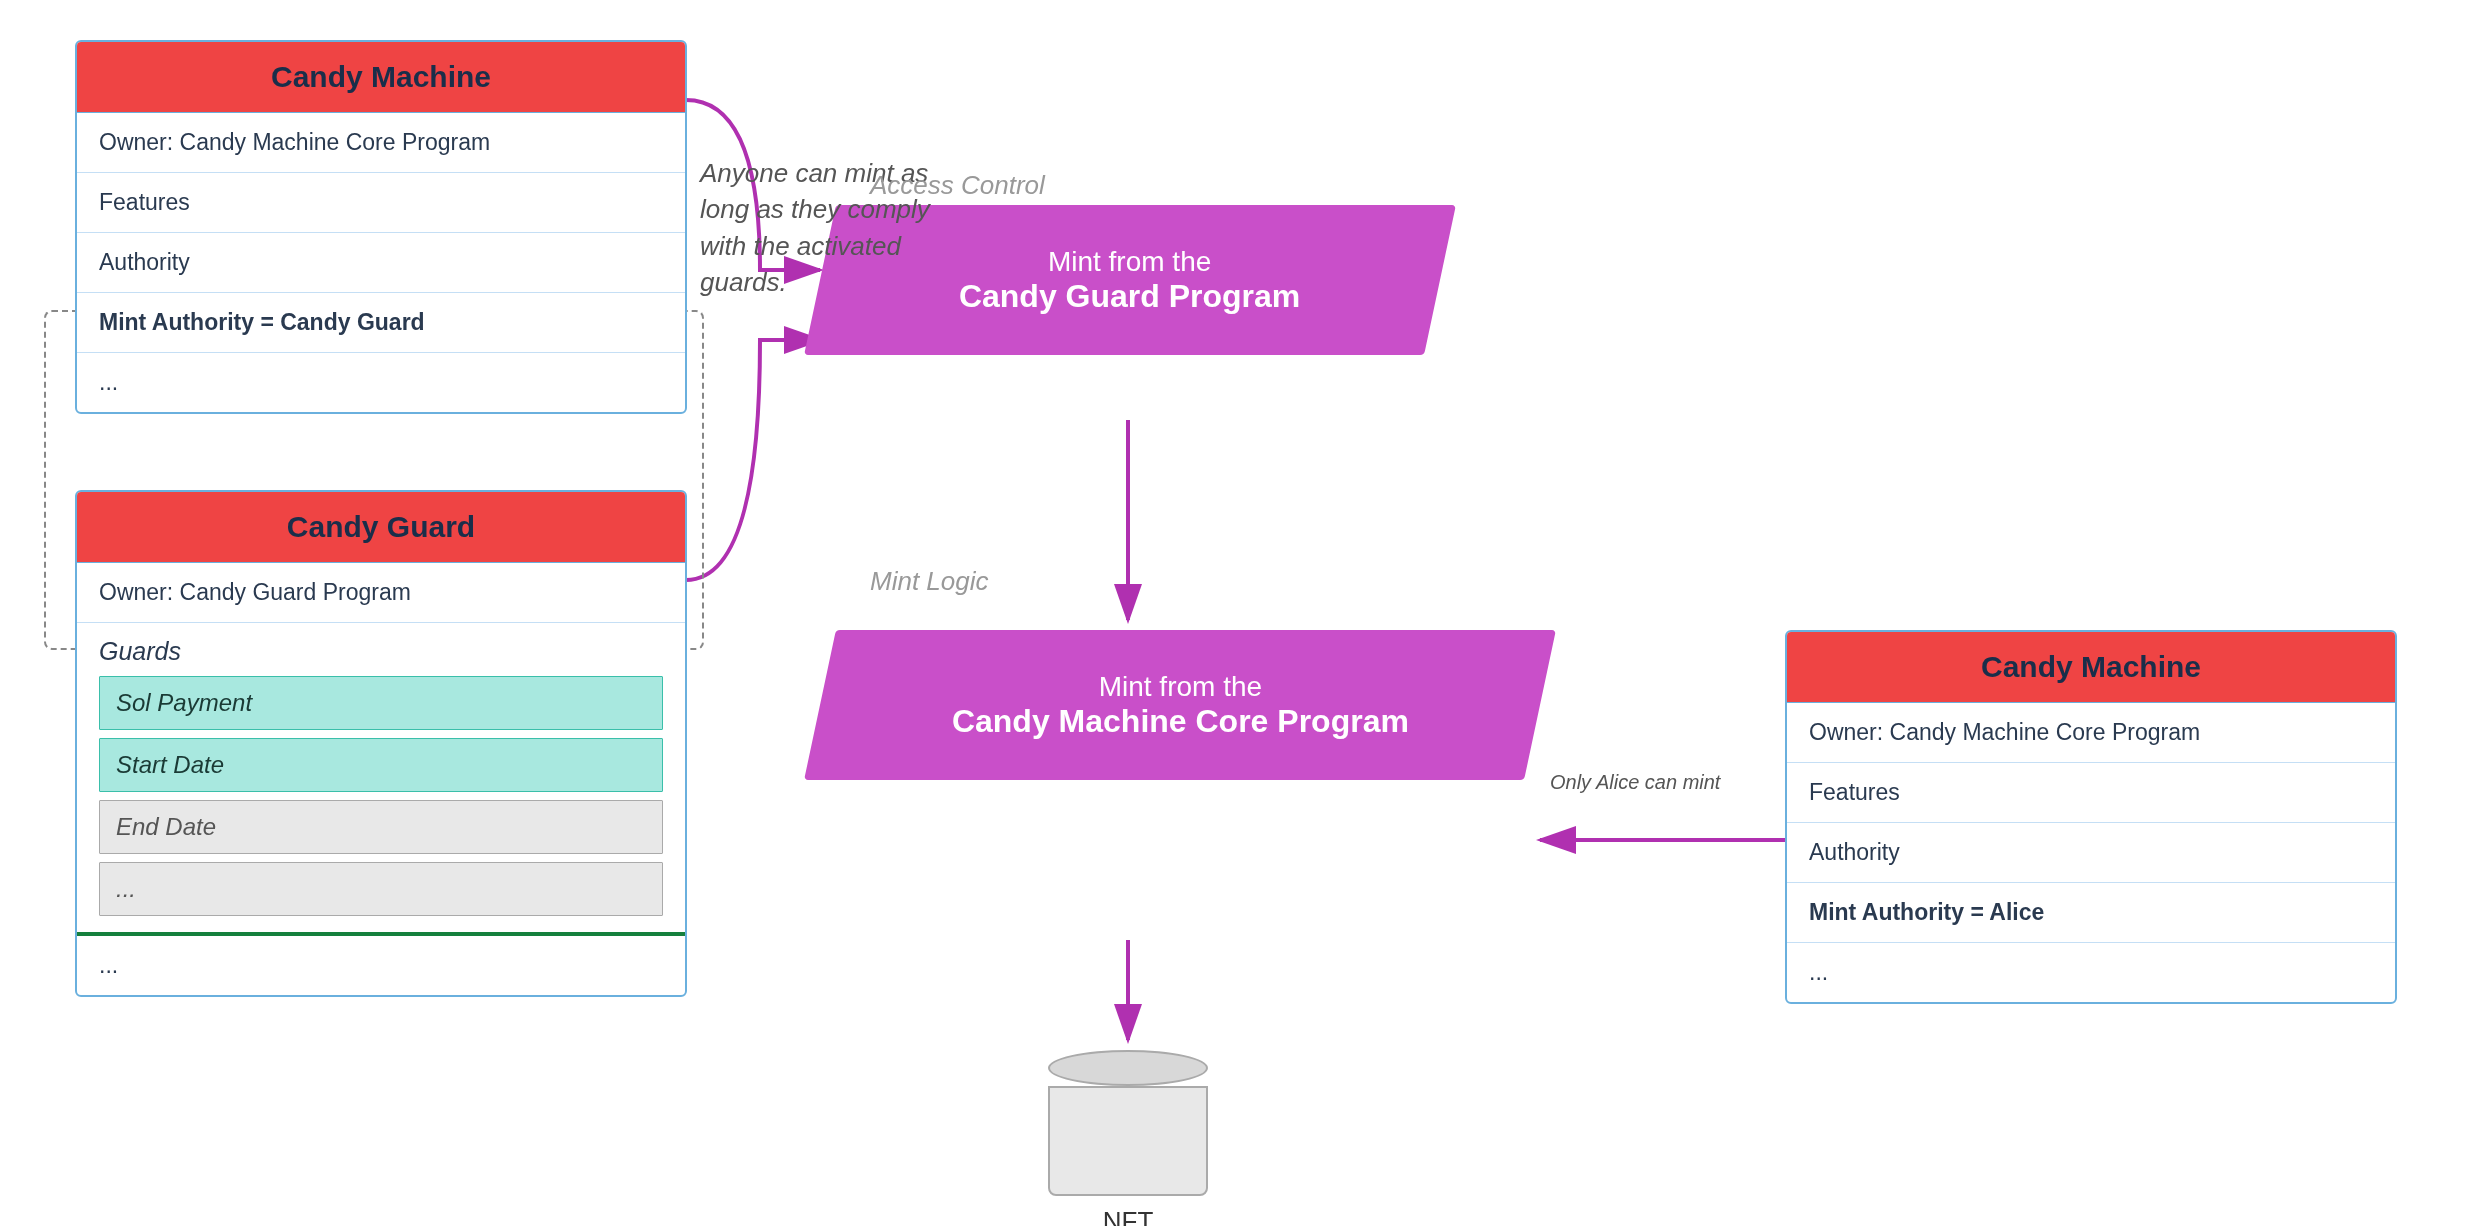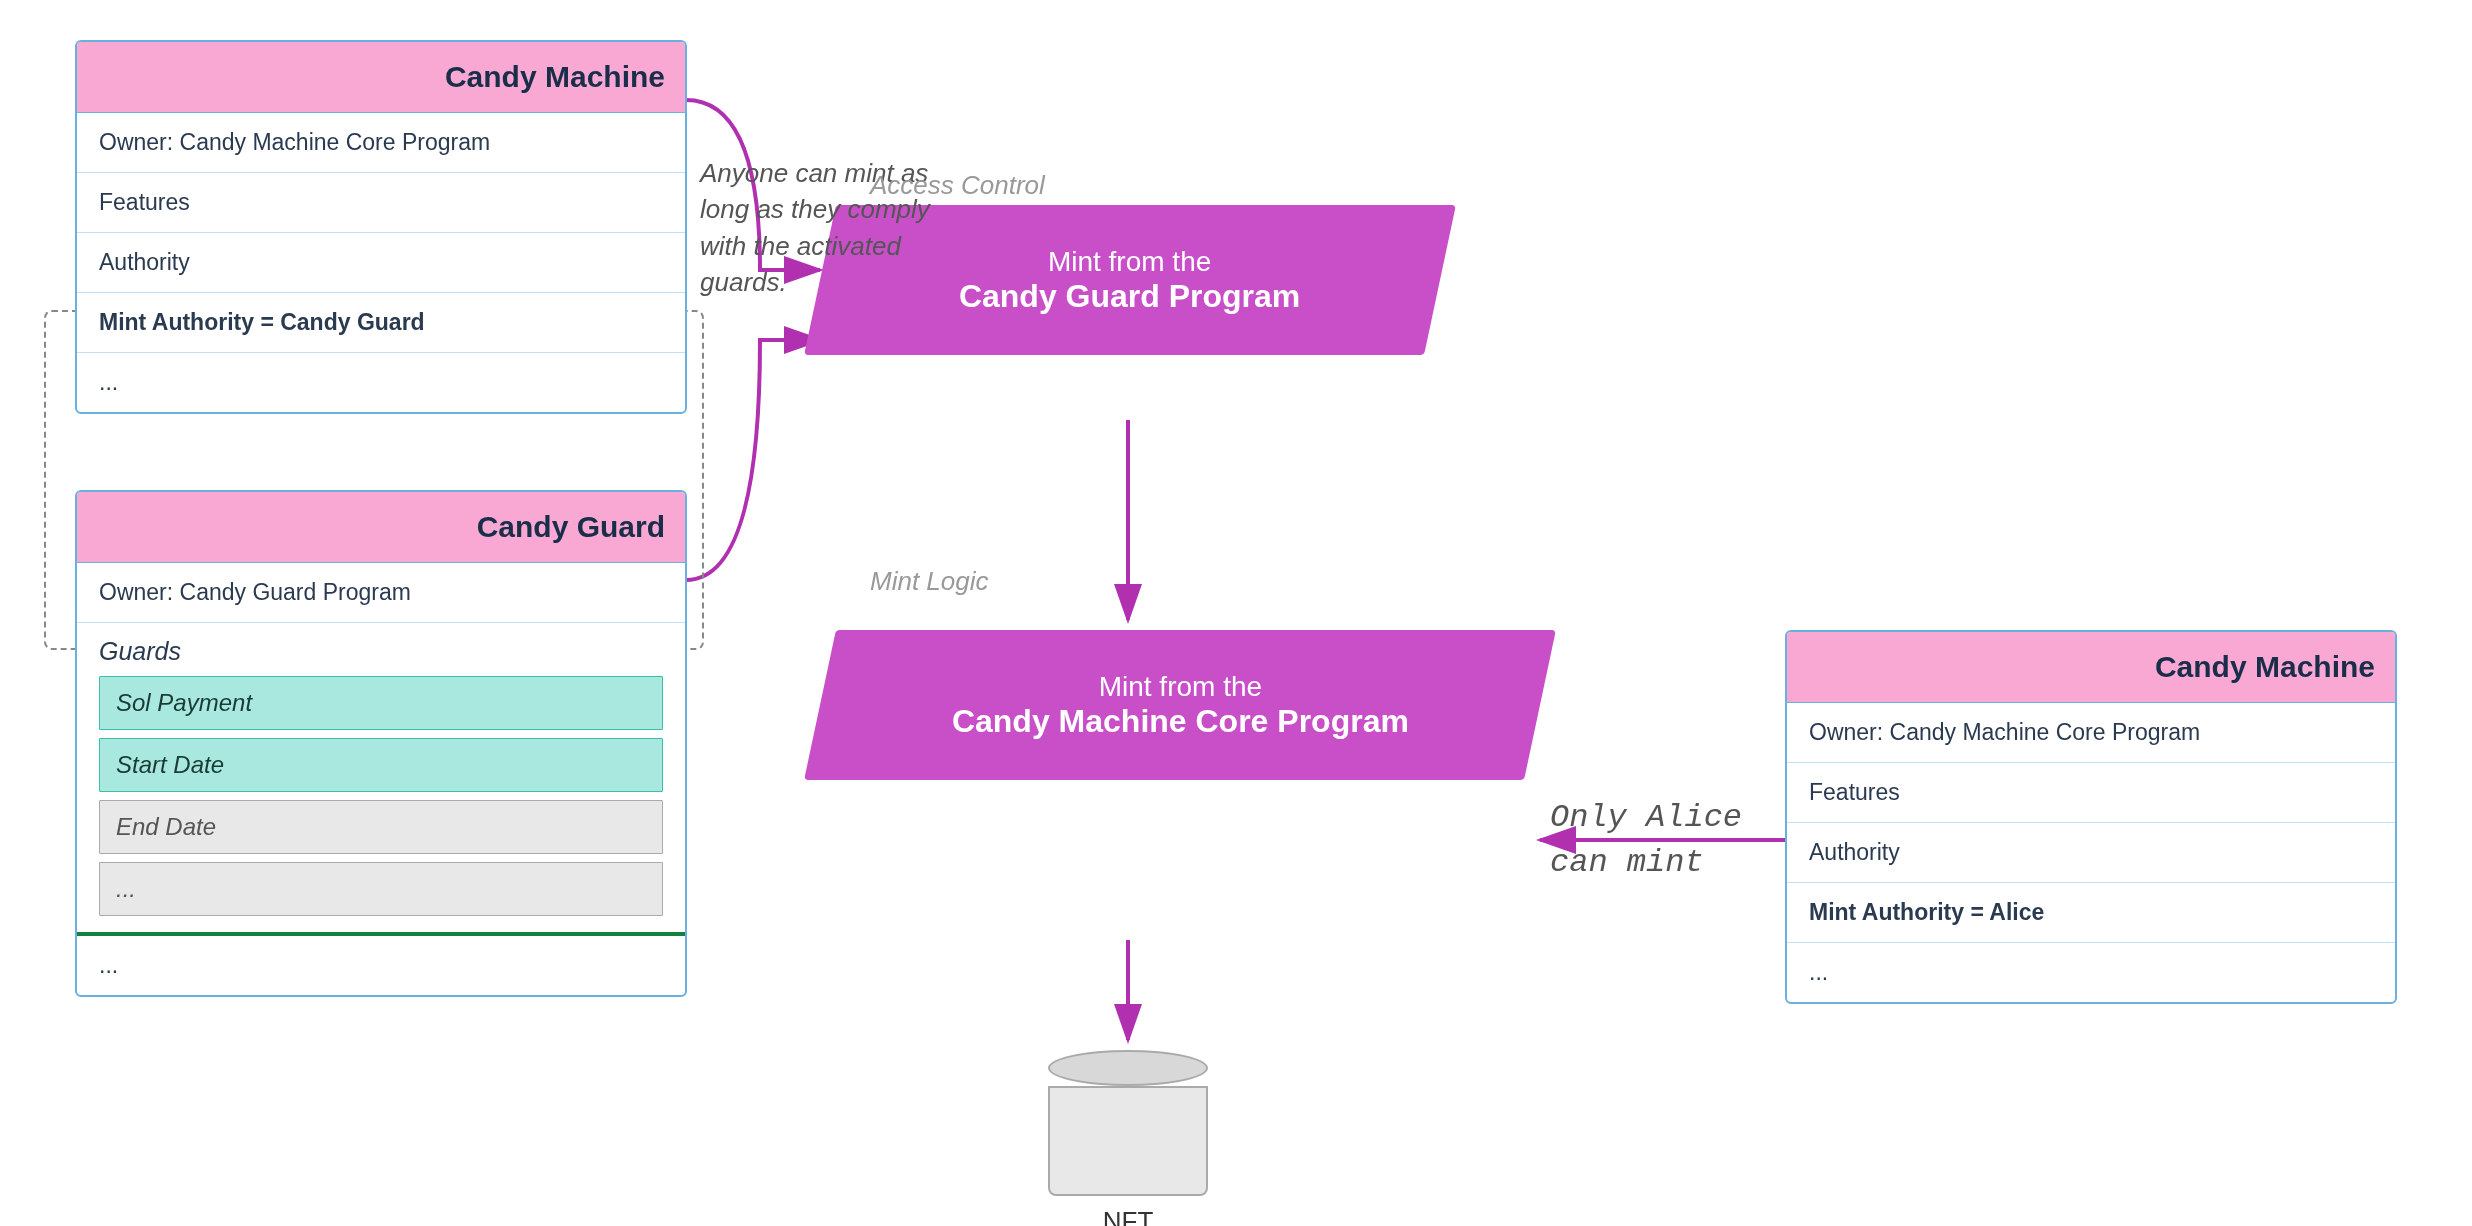--- a/index.html
+++ b/index.html
@@ -21,23 +21,23 @@
     
     .card {
       position: absolute;
       border: 2px solid #6ab0de;
       border-radius: 6px;
       background: #fff;
       overflow: hidden;
     }
 
     .card-header {
-      background: #f9a8d4;
+      background: #ef4444;
       border-bottom: 1.5px solid #6ab0de;
-      text-align: right;
+      text-align: center;
       font-size: 30px;
       font-weight: 600;
       color: #1a2e4a;
       padding: 18px 20px;
     }
 
     .card-row {
       border-bottom: 1px solid #c5dff5;
       padding: 16px 22px;
       font-size: 23px;
@@ -253,18 +253,18 @@
   </div>
 
   <div class="section-label" style="left: 870px; top: 170px;">
     <span>Access Control</span>
   </div>
 
   <div class="section-label" style="left: 870px; top: 566px;">
     <span>Mint Logic</span>
   </div>
 
-  <div class="annotation" style="left: 1550px; top: 796px; max-width: 200px; font-size: 32px; font-family: Liberation Mono, monospace;">
+  <div class="annotation" style="left: 1550px; top: 768px; max-width: 200px; font-size: 20px;">
     <span>Only Alice
 can mint</span>
   </div>
 
 </div>
 
 </body></html>

